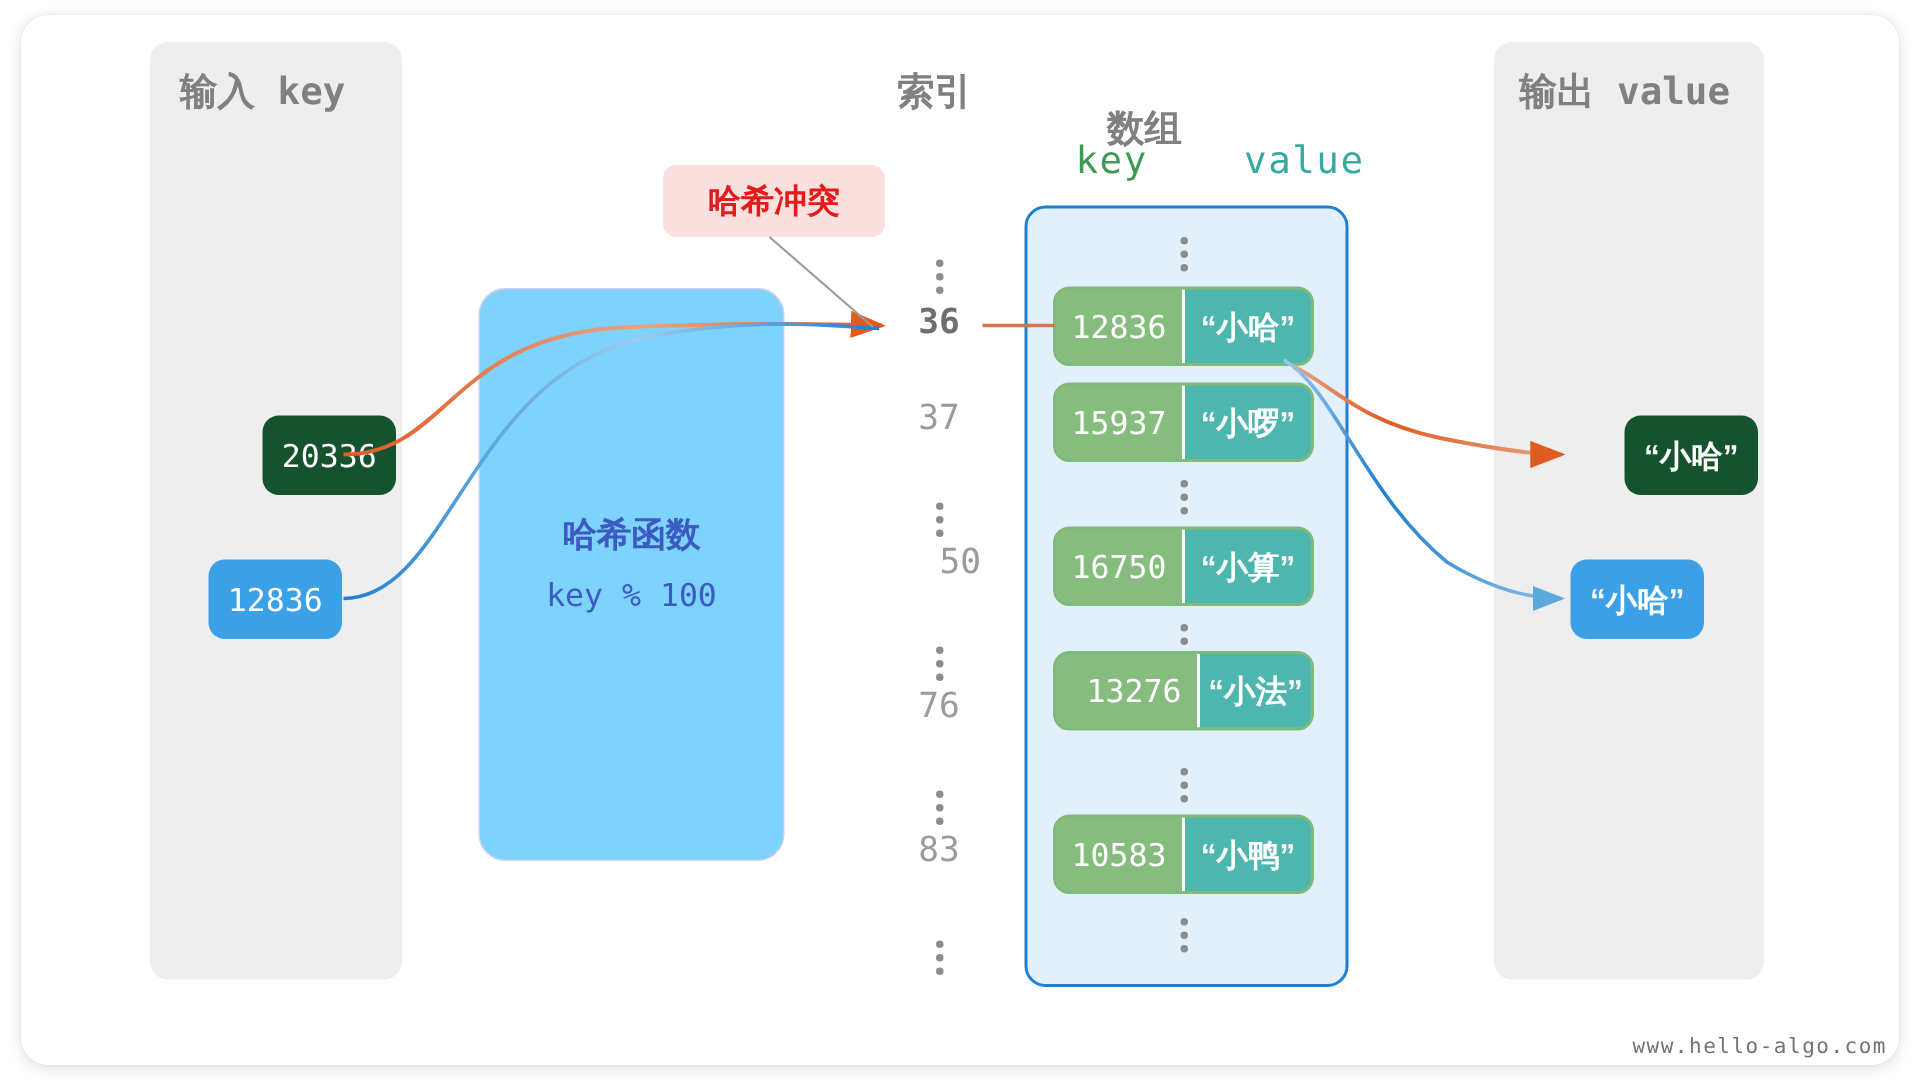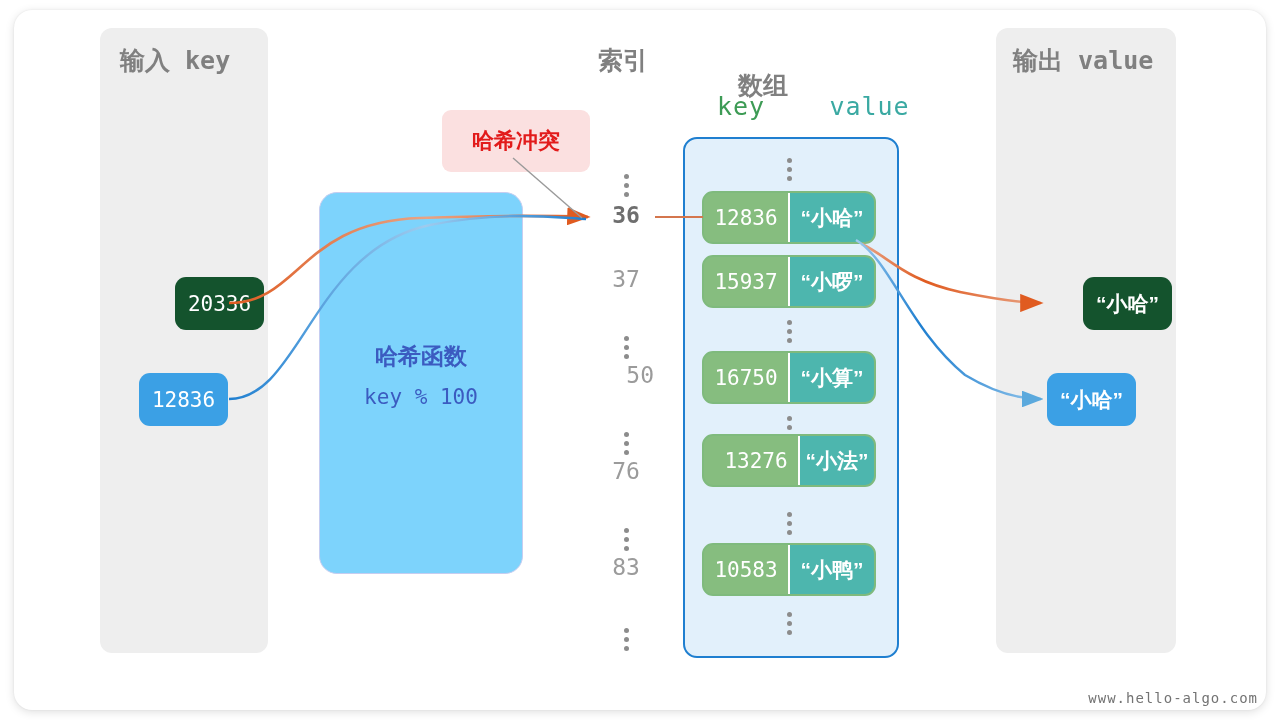--- a/index.html
+++ b/index.html
@@ -103,21 +103,21 @@
     text-align: center;
     font-size: 21px;
     font-family: "DejaVu Sans Mono", "Liberation Mono", monospace;
     color: #3b5bc0;
   }
 
   
   #collision-badge {
     position: absolute;
     left: 442px; top: 110px;
-    width: 148px; height: 62px;
+    width: 148px; height: 48px;
     background: #fbe0e0;
     border-radius: 9px;
     display: flex;
     align-items: center;
     justify-content: center;
     font-size: 22px;
     font-weight: bold;
     color: #e21b1b;
   }
 

